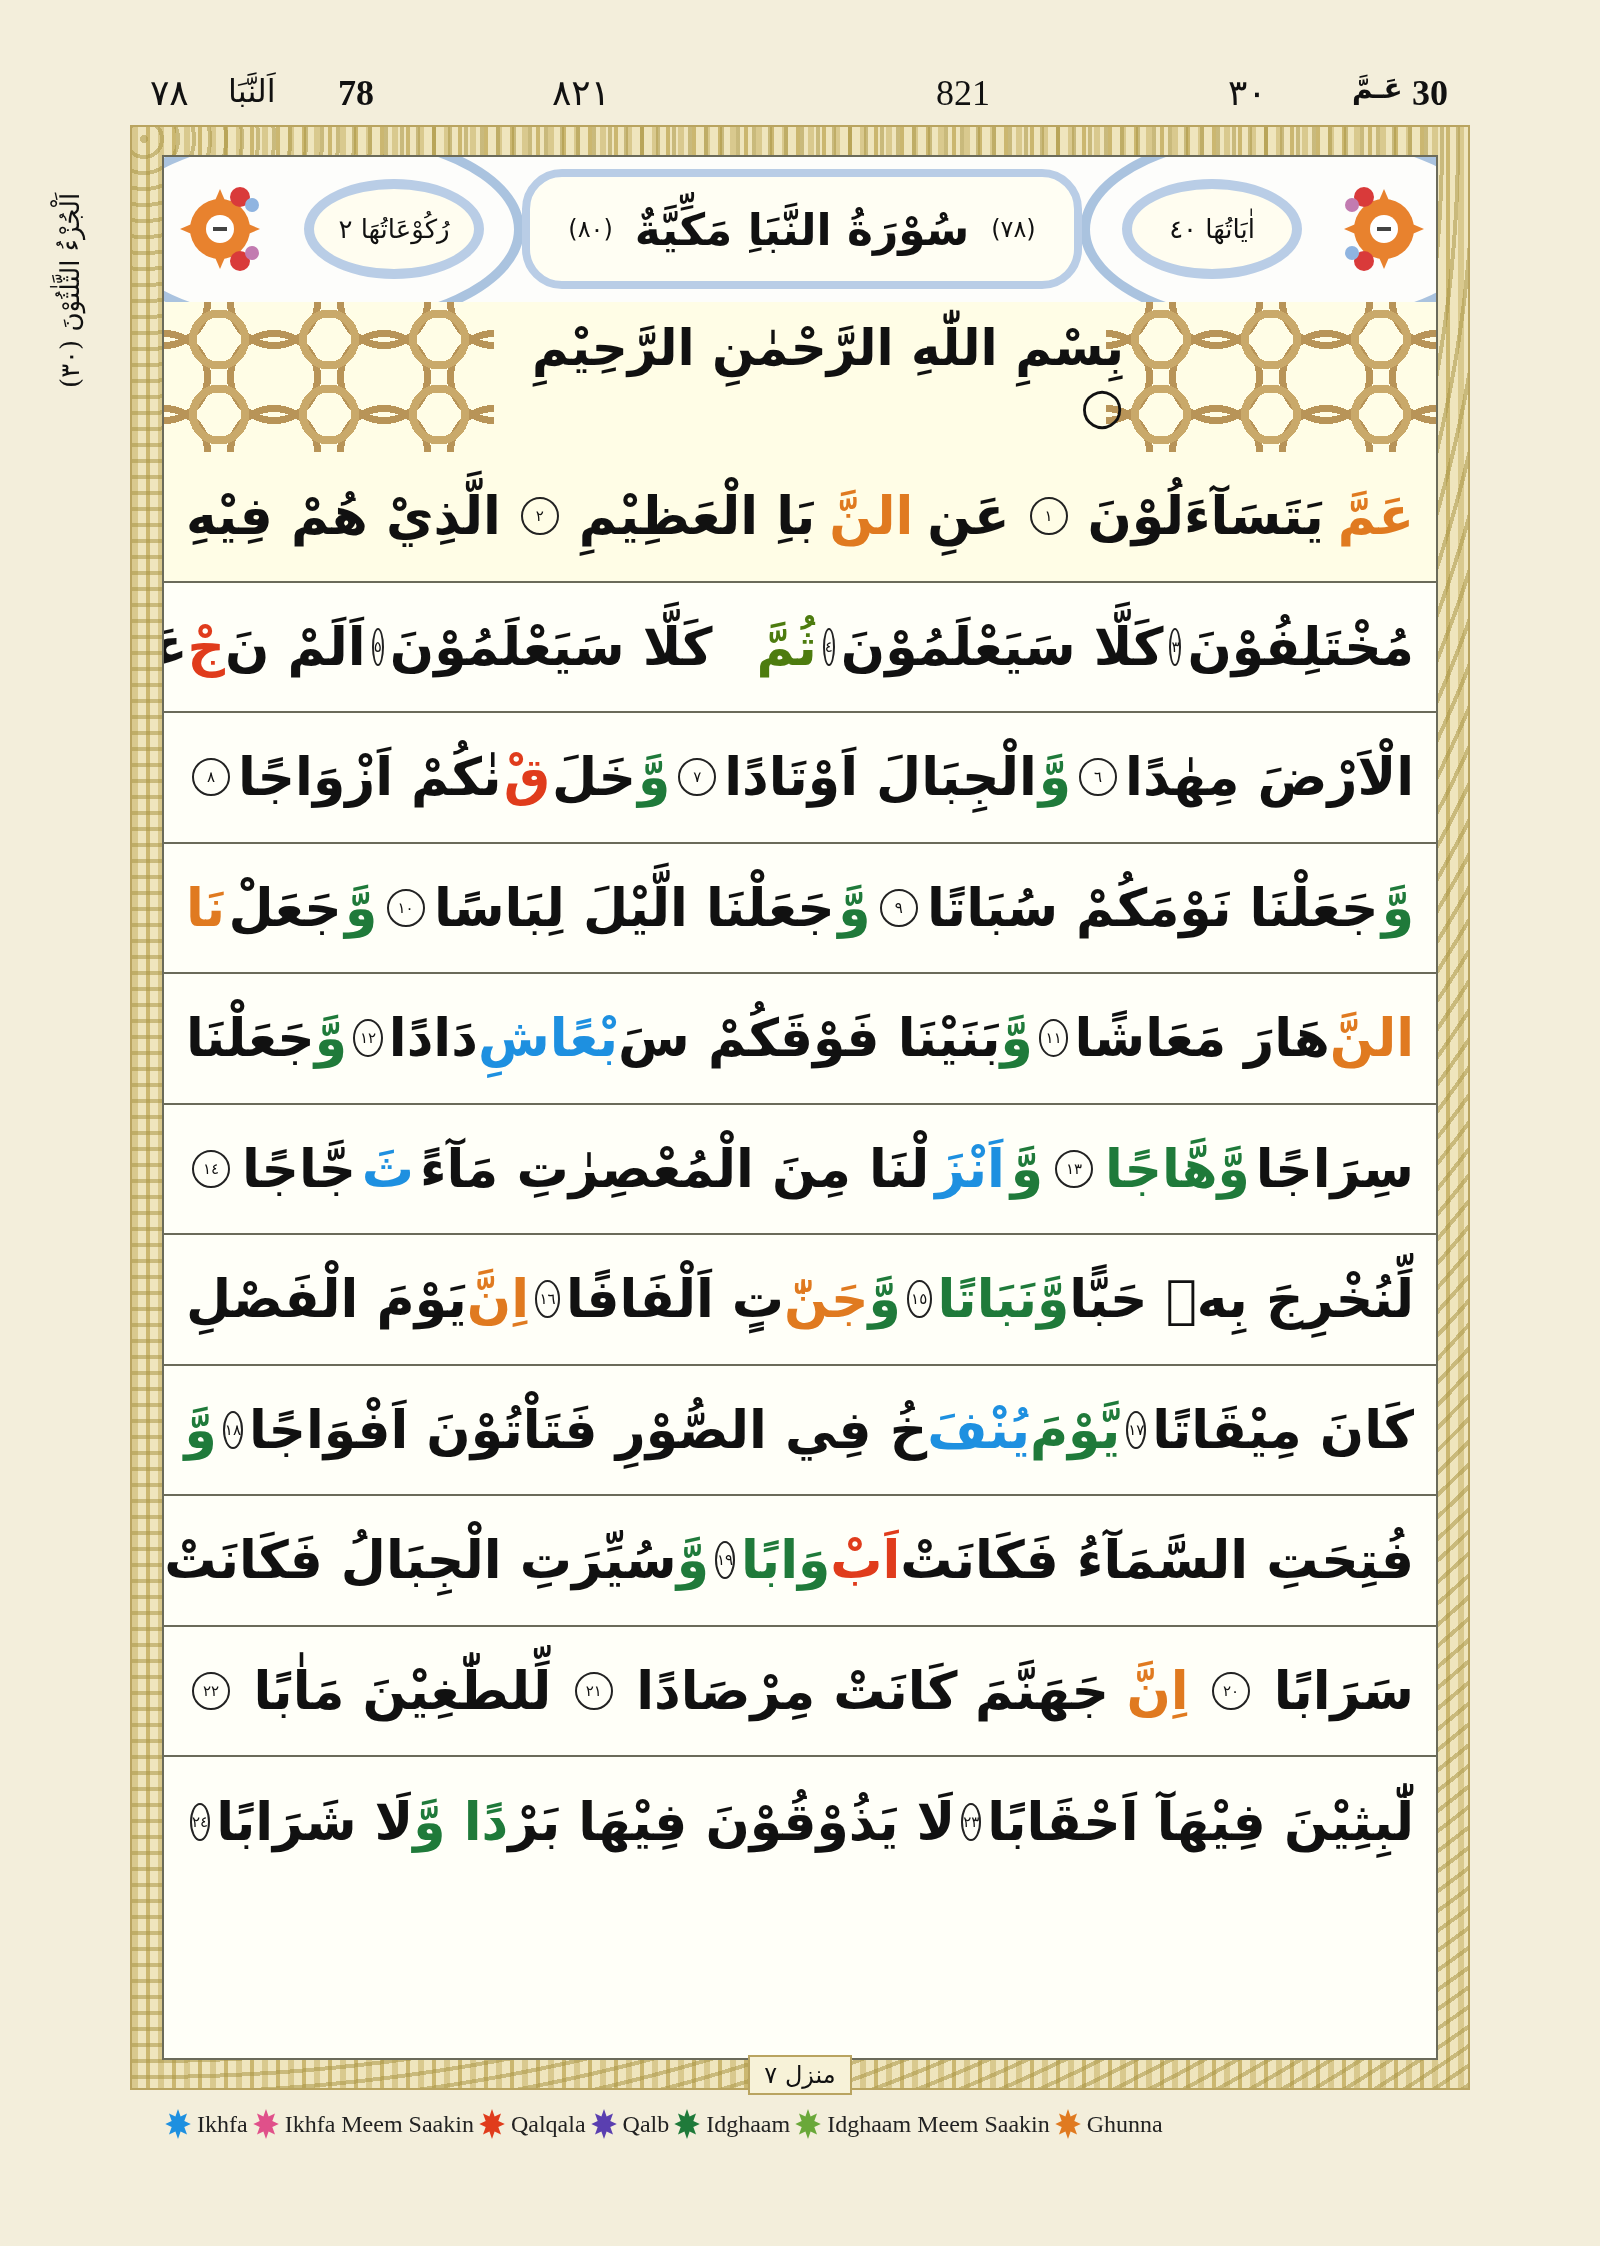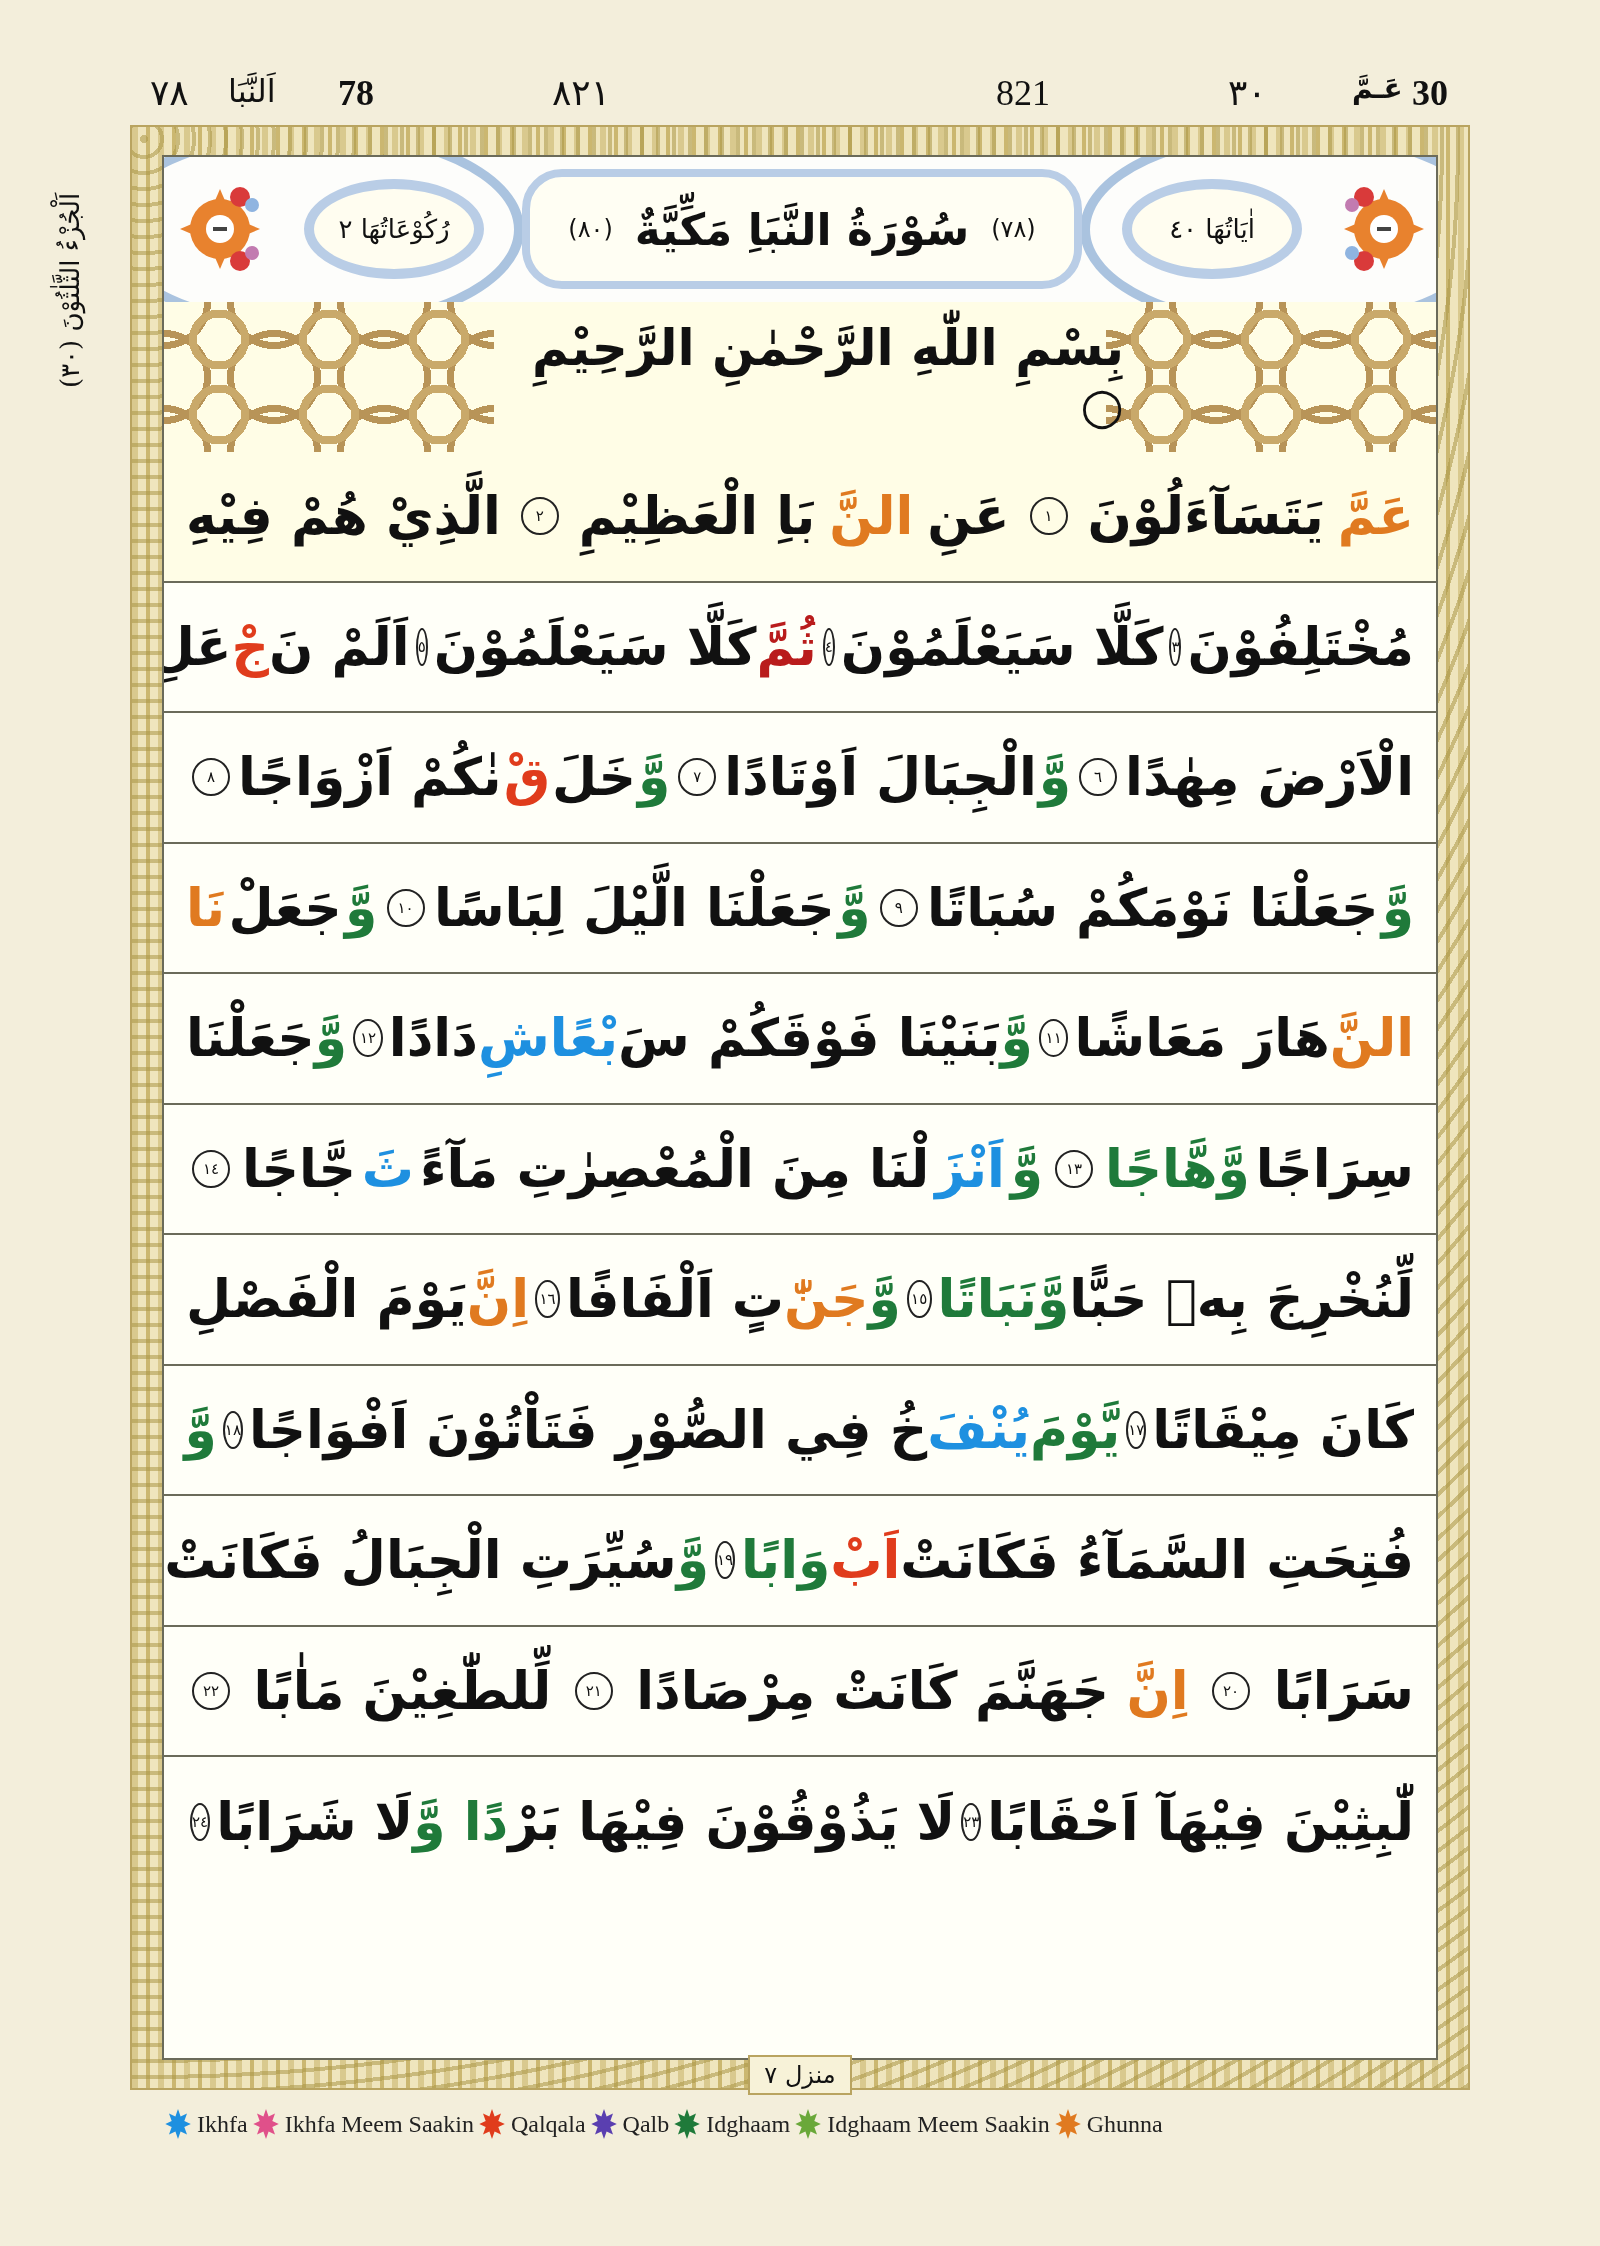--- a/index.html
+++ b/index.html
@@ -122,21 +122,21 @@
   .star { width: 26px; height: 32px; display: inline-block; }
 </style>
 </head>
 <body>
 
 <div class="header">
   <span style="left:150px">٧٨</span>
   <span style="left:228px; font-family:'DejaVu Sans',sans-serif; font-size:32px;">اَلنَّبَا</span>
   <span class="bold" style="left:338px">78</span>
   <span style="left:552px">٨٢١</span>
-  <span style="left:996px">821</span>
+  <span style="left:936px">821</span>
   <span style="left:1228px">٣٠</span>
   <span style="left:1352px; font-family:'DejaVu Sans',sans-serif; font-size:28px; font-weight:bold;">عَـمَّ</span>
   <span class="bold" style="left:1412px">30</span>
 </div>
 
 <div class="side-juz">اَلْجُزْءُ الثَّلٰثُوْنَ (٣٠)</div>
 
 <div class="frame"></div>
 
 <div class="inner">
@@ -205,21 +205,21 @@
         <span class="seg" style="color: rgb(224, 122, 32);">النَّ</span>
         <span class="seg" style="color: rgb(17, 17, 17); text-align: center;">بَاِ الْعَظِيْمِ </span>
         <span class="ayah-mark">٢</span>
         <span class="seg" style="color: rgb(17, 17, 17);"> الَّذِيْ هُمْ فِيْهِ</span>
       </div>
       <div class="line">
         <span class="seg" style="color: rgb(17, 17, 17);">مُخْتَلِفُوْنَ </span>
         <span class="ayah-mark">٣</span>
         <span class="seg" style="color: rgb(17, 17, 17);"> كَلَّا سَيَعْلَمُوْنَ </span>
         <span class="ayah-mark">٤</span>
-        <span class="seg" style="color: #b91c1c;"> ثُمَّ </span>
+        <span class="seg" style="color: #4d7c0f; margin-left: 44px;"> ثُمَّ </span>
         <span class="seg" style="color: rgb(17, 17, 17);">كَلَّا سَيَعْلَمُوْنَ </span>
         <span class="ayah-mark">٥</span>
         <span class="seg" style="color: rgb(17, 17, 17);"> اَلَمْ نَ</span>
         <span class="seg" style="color: rgb(224, 60, 28);">جْ</span>
         <span class="seg" style="color: rgb(17, 17, 17);">عَلِ</span>
       </div>
       <div class="line">
         <span class="seg" style="color: rgb(17, 17, 17);">الْاَرْضَ مِهٰدًا </span>
         <span class="ayah-mark">٦</span>
         <span class="seg" style="color: rgb(31, 122, 58);"> وَّ</span>

